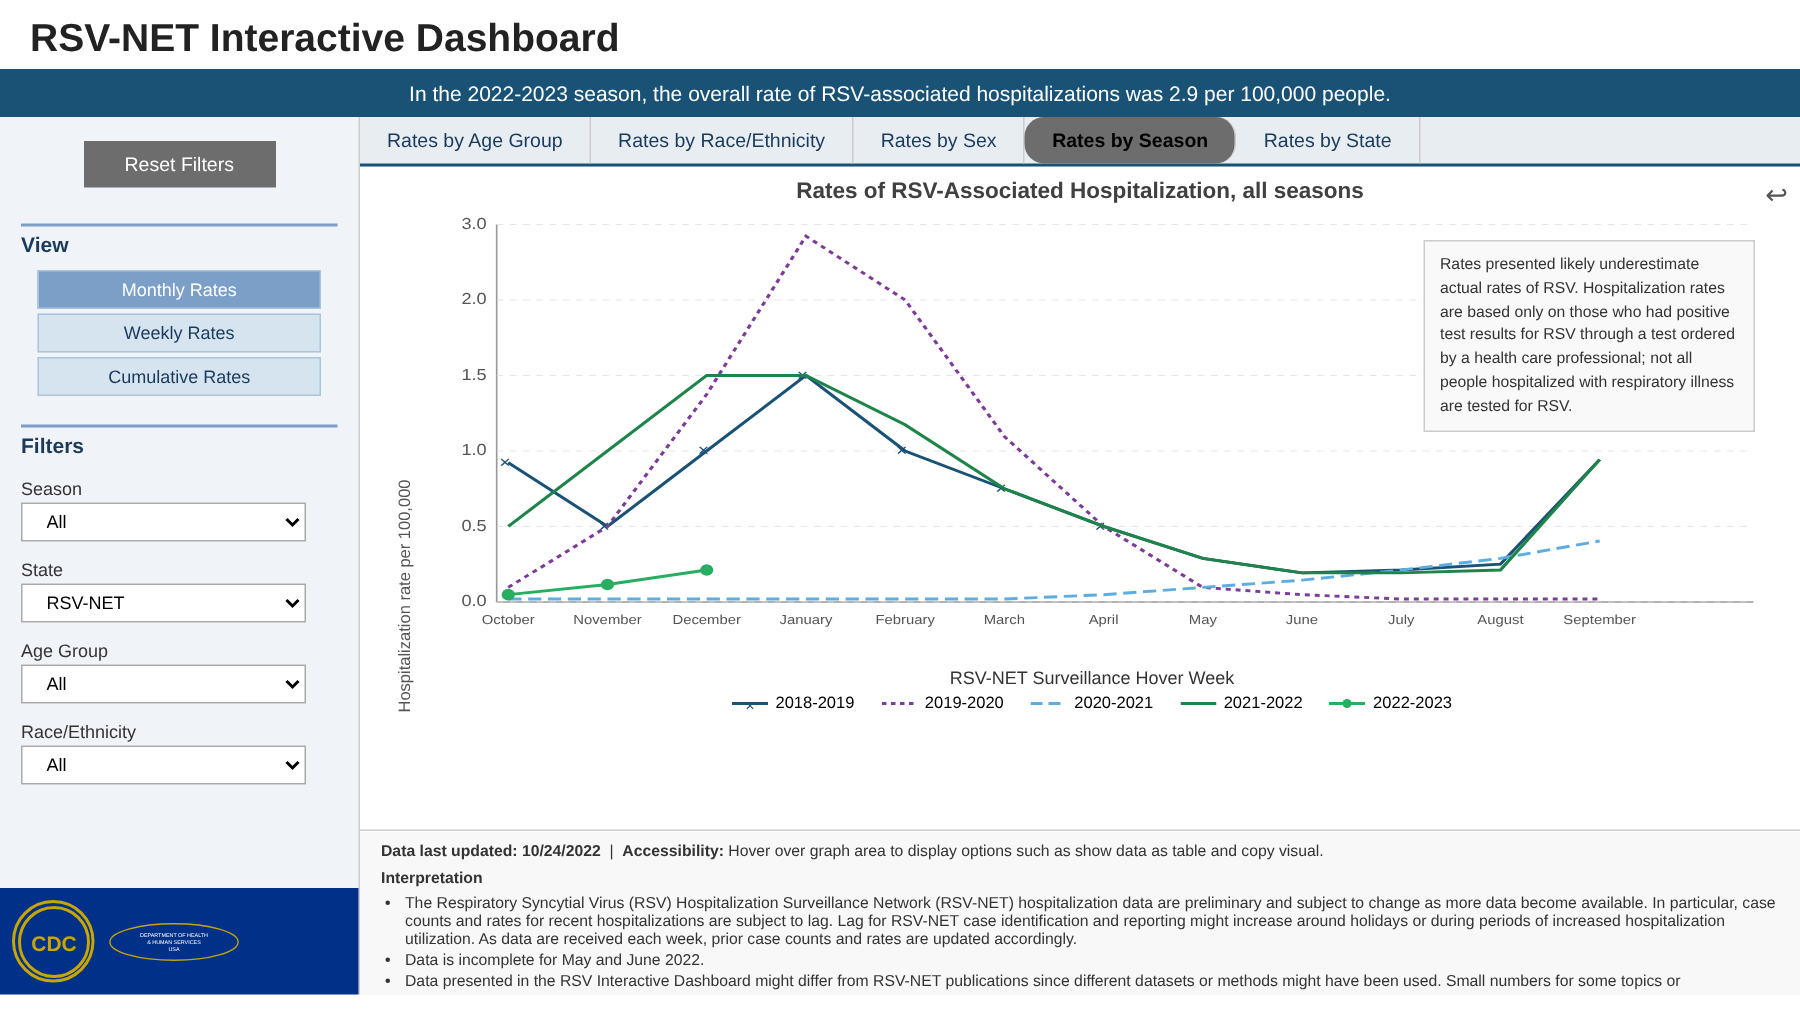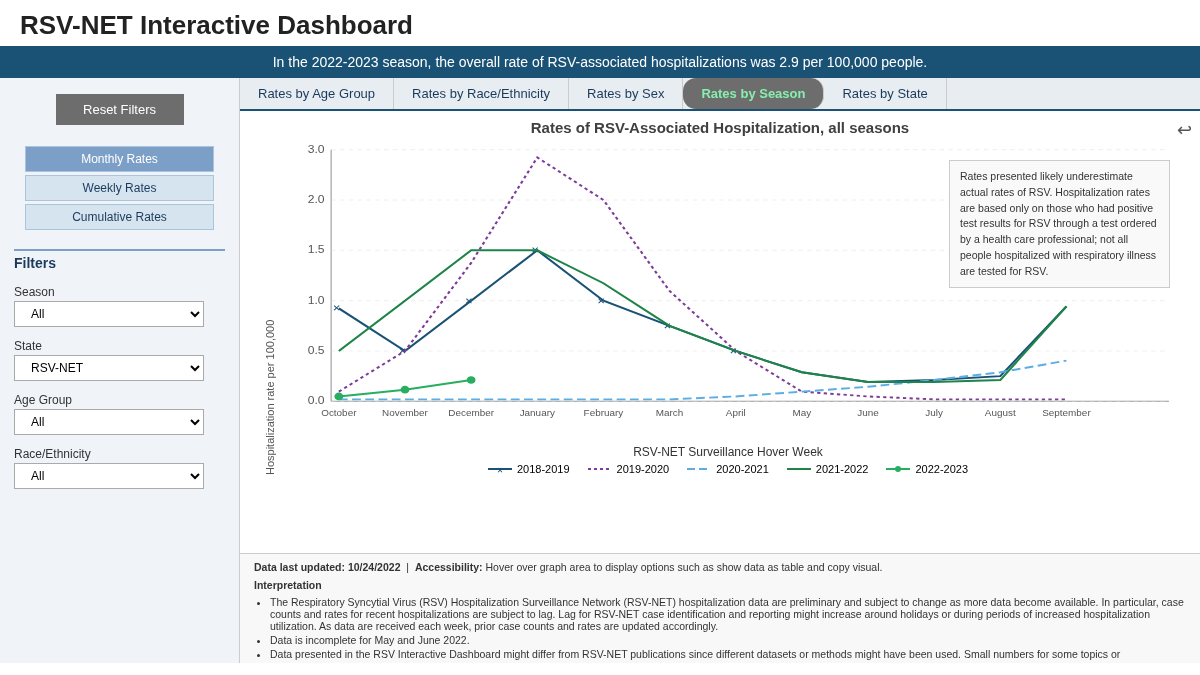--- a/index.html
+++ b/index.html
@@ -21,21 +21,21 @@
     .view-btn.active { background: #7b9fc7; color: #fff; }
     .filter-label { font-size: 12px; color: #333; margin-top: 8px; margin-bottom: 2px; font-weight: normal; }
     .filter-select { width: 90%; padding: 4px 12px; border: 1px solid #aaa; font-size: 12px; margin-bottom: 4px; appearance: auto; background: #fff; }
     .cdc-logo { margin-top: auto; background: #003087; padding: 8px; display: flex; align-items: center; gap: 8px; }
     .cdc-badge { background: #003087; border: 2px solid #c8a600; border-radius: 50%; width: 55px; height: 55px; display: flex; align-items: center; justify-content: center; }
 
     
     .content-area { flex: 1; display: flex; flex-direction: column; overflow: hidden; }
     .tabs { display: flex; background: #e8edf2; border-bottom: 2px solid #1a5276; }
     .tab { padding: 8px 18px; font-size: 13px; cursor: pointer; border-right: 1px solid #ccc; color: #1a3a5c; white-space: nowrap; }
-    .tab.active { background: #6d6d6d; color: #86efac; font-weight: bold; border-radius: 13px; }
+    .tab.active { background: #6d6d6d; color: #000000; font-weight: bold; border-radius: 13px; }
 
     
     .chart-container { flex: 1; padding: 8px 20px 4px; position: relative; overflow: hidden; }
     .chart-title { text-align: center; font-size: 15px; font-weight: bold; color: #404040; margin-bottom: 4px; }
     .chart-wrap { display: flex; gap: 0; }
     .y-axis-label { writing-mode: vertical-rl; transform: rotate(180deg); font-size: 11px; color: #555; white-space: nowrap; display: flex; align-items: center; padding-right: 4px; }
     .chart-inner { flex: 1; position: relative; }
     .chart-svg { width: 100%; height: 300px; }
 
     .tooltip-box { position: absolute; top: 20px; right: 10px; background: #f9f9f9; border: 1px solid #ccc; padding: 8px 10px; font-size: 10.5px; color: #333; width: 221px; line-height: 1.5; }
@@ -64,20 +64,21 @@
   <span>In the 2022-2023 season, the overall rate of RSV-associated hospitalizations was 2.9 per 100,000 people.</span>
 </div>
 
 <div class="main-layout">
 
   <div class="sidebar">
     <div class="reset-area">
       <button class="reset-btn">Reset Filters</button>
     </div>
     <div class="sidebar-section">
+      <div class="sidebar-section-title">View</div>
       <button class="view-btn active">Monthly Rates</button>
       <button class="view-btn">Weekly Rates</button>
       <button class="view-btn">Cumulative Rates</button>
     </div>
     <div class="sidebar-section">
       <div class="sidebar-section-title">Filters</div>
 
       <div class="filter-label">Season</div>
       <select class="filter-select">
         <option>All</option>
@@ -109,20 +110,36 @@
       <div class="filter-label">Race/Ethnicity</div>
       <select class="filter-select">
         <option>All</option>
         <option>White</option>
         <option>Black</option>
         <option>Hispanic</option>
         <option>Asian/Pacific Islander</option>
       </select>
     </div>
 
+    <div class="cdc-logo">
+      <div class="cdc-badge">
+        <svg width="50" height="50" viewBox="0 0 50 50">
+          <circle cx="25" cy="25" r="23" fill="#003087" stroke="#c8a600" stroke-width="2"></circle>
+          <text x="25" y="31" text-anchor="middle" fill="#c8a600" font-size="14" font-weight="bold">CDC</text>
+        </svg>
+      </div>
+      <div style="display:flex;flex-direction:column;">
+        <svg width="90" height="40" viewBox="0 0 200 60">
+          <ellipse cx="100" cy="30" rx="95" ry="27" fill="none" stroke="#c8a600" stroke-width="2"></ellipse>
+          <text x="100" y="22" text-anchor="middle" fill="#fff" font-size="8">DEPARTMENT OF HEALTH</text>
+          <text x="100" y="33" text-anchor="middle" fill="#fff" font-size="8">&amp; HUMAN SERVICES</text>
+          <text x="100" y="44" text-anchor="middle" fill="#fff" font-size="8">USA</text>
+        </svg>
+      </div>
+    </div>
   </div>
 
   <div class="content-area">
 
     <div class="tabs">
       <div class="tab">Rates by Age Group</div>
       <div class="tab">Rates by Race/Ethnicity</div>
       <div class="tab">Rates by Sex</div>
       <div class="tab active">Rates by Season</div>
       <div class="tab">Rates by State</div>

